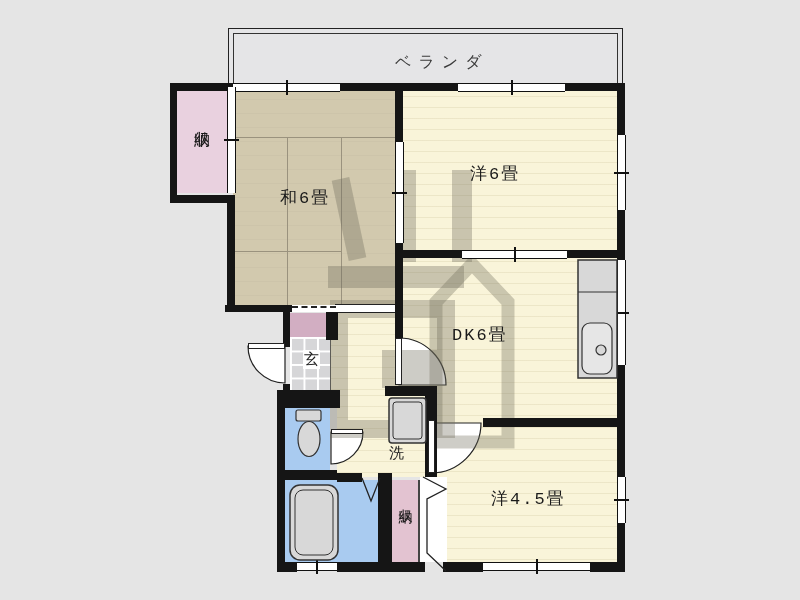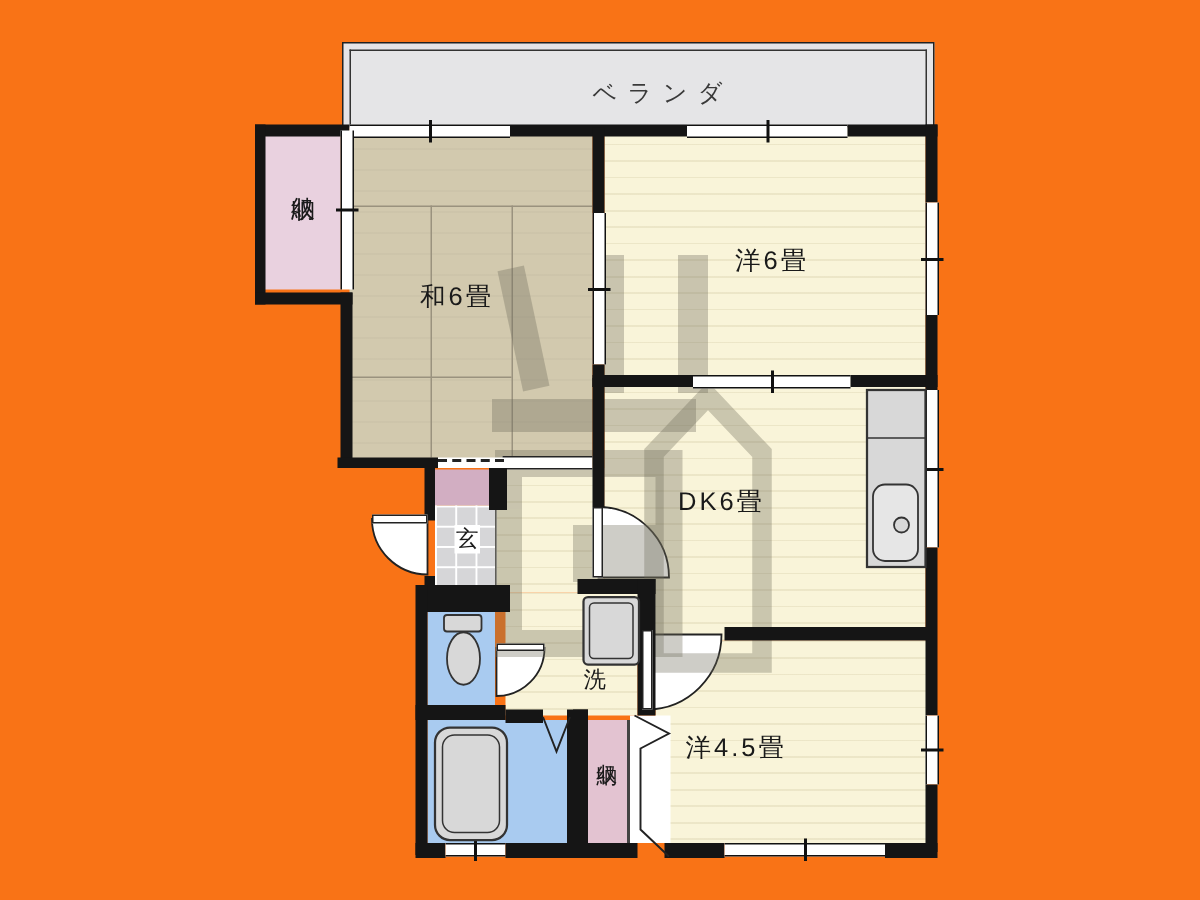--- a/index.html
+++ b/index.html
@@ -1,17 +1,17 @@
 <!DOCTYPE html>
 <html><head>
 <meta charset="utf-8">
 <style>
   html,body{margin:0;padding:0;background:#fff;}
-  #canvas{position:relative;width:800px;height:600px;background:#f97316;overflow:hidden;
-          font-family:Liberation Sans, sans-serif;color:#111;}
+  #canvas{position:relative;width:800px;height:600px;background:#e5e5e5;overflow:hidden;
+          font-family:Liberation Mono, monospace;color:#111;}
   .abs{position:absolute;}
   
   .floor{position:absolute;z-index:1;}
   .wood{background:#f9f4d9;
         background-image:repeating-linear-gradient(180deg, rgba(150,135,80,0.13) 0 1px, transparent 1px 11px);}
   .tatami-bg{background:#d2c9ae;
         background-image:repeating-linear-gradient(180deg, rgba(0,0,0,0.025) 0 1px, transparent 1px 14px);}
   .blue{background:#a9cbf0;}
   .pink1{background:#e9d1df;}
   .pink2{background:#d2aec2;}
@@ -186,20 +186,20 @@
     </g>
 
     <polyline points="362,478 371,501 380,478" fill="none" stroke="#222" stroke-width="1.3"></polyline>
 
     <path d="M423,477 L446,489 L427,499 L427,553 L446,571" fill="none" stroke="#222" stroke-width="1.3"></path>
   </svg>
 
   <div class="lbl lbl-balcony" style="left:395px;top:52px;">ベランダ</div>
   <div class="lbl lbl-v" style="left:190px;top:118px;font-size:16px;">収納</div>
   <div class="lbl" style="left:280px;top:186px;">和6畳</div>
-  <div class="lbl" style="left:470px;top:162px;margin-left:20px;">洋6畳</div>
+  <div class="lbl" style="left:470px;top:162px;">洋6畳</div>
   <div class="lbl" style="left:452px;top:323px;">DK6畳</div>
-  <div class="lbl" style="left:457px;top:487px;">洋4.5畳</div>
+  <div class="lbl" style="left:491px;top:487px;">洋4.5畳</div>
   <div class="lbl lbl-genkan" style="left:303px;top:350px;">玄</div>
   <div class="lbl lbl-small" style="left:389px;top:444px;letter-spacing:0;">洗</div>
   <div class="lbl lbl-v" style="left:396px;top:498px;font-size:14px;">収納</div>
 
 </div>
 
 </body></html>

